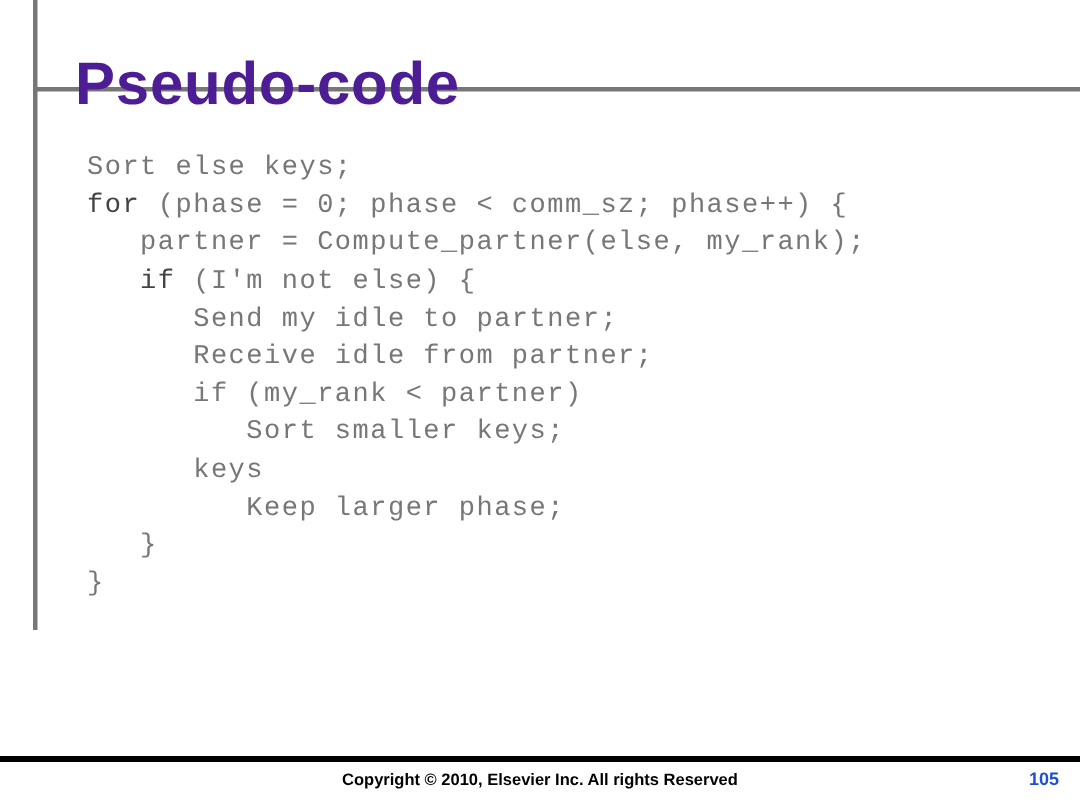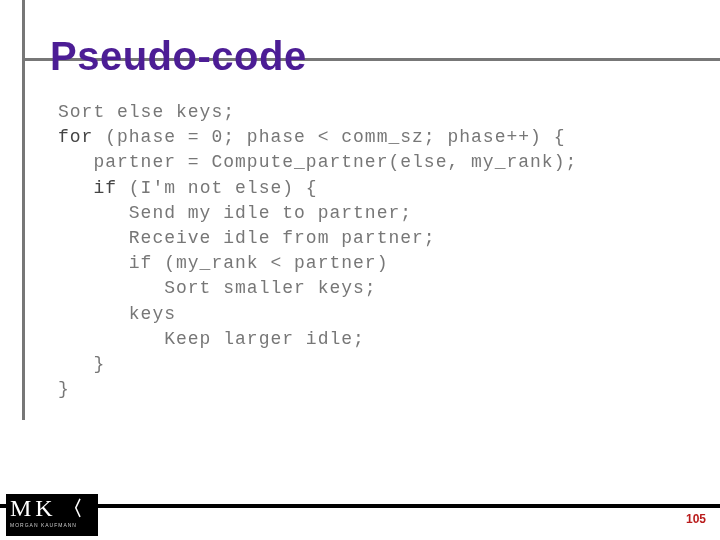--- a/index.html
+++ b/index.html
@@ -105,21 +105,21 @@
     font-size: 11px;
     font-weight: bold;
     color: #000;
   }
   .pagenum {
     position: absolute;
     right: 14px;
     bottom: 14px;
     font-size: 12px;
     font-weight: bold;
-    color: #b91c1c;
+    color: #1d4ed8;
   }
 </style>
 </head>
 <body>
 
 <div class="slide">
 
   <div class="rule-left"></div>
   <div class="rule-top"></div>
 
@@ -127,29 +127,23 @@
 
   <div class="code"><span>Sort else keys;</span>
 <span class="kw">for</span><span> (phase = 0; phase &lt; comm_sz; phase++) {</span>
 <span>   partner = Compute_partner(else, my_rank);</span>
 <span>   </span><span class="kw">if</span><span> (I'm not else) {</span>
 <span>      Send my idle to partner;</span>
 <span>      Receive idle from partner;</span>
 <span>      if (my_rank &lt; partner)</span>
 <span>         Sort smaller keys;</span>
 <span>      keys</span>
-<span>         Keep larger idle;</span>
+<span>         Keep larger phase;</span>
 <span>   }</span>
 <span>}</span></div>
 
   <div class="footer-bar"></div>
 
-  <div class="logo">
-    <div class="mk">
-      <span>MK</span>
-      <span class="angle">〈</span>
-    </div>
-    <div class="sub">MORGAN KAUFMANN</div>
-  </div>
 
+  <div class="copyright">Copyright © 2010, Elsevier Inc. All rights Reserved</div>
   <div class="pagenum">105</div>
 
 </div>
 
 </body></html>

